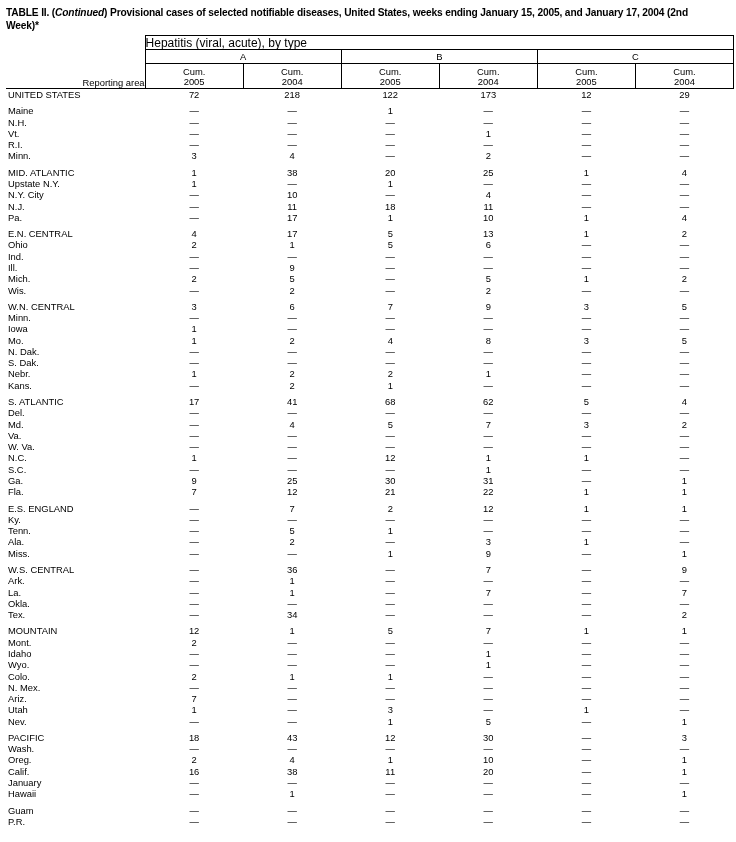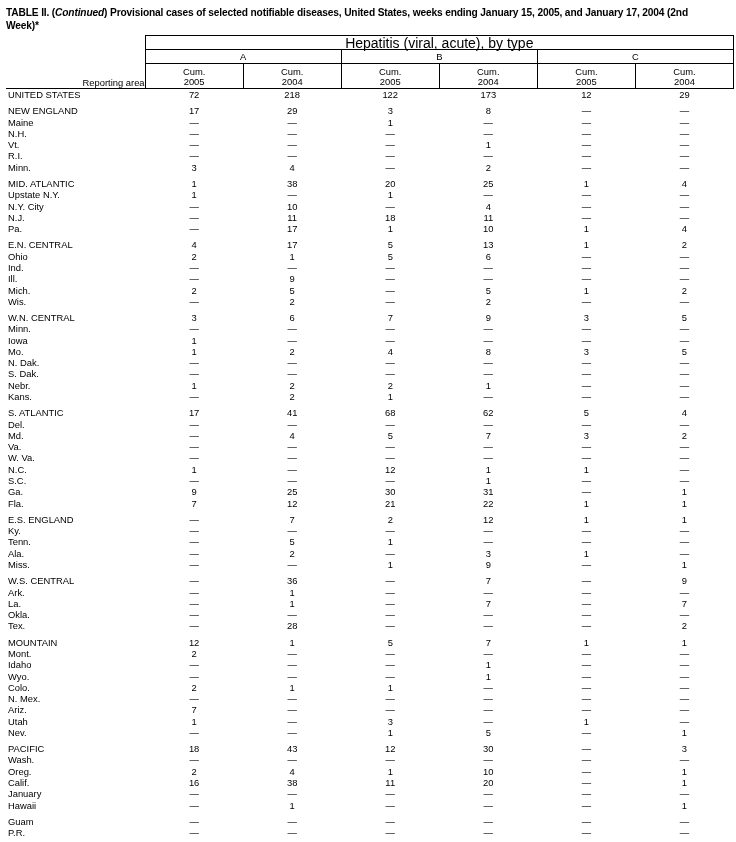--- a/index.html
+++ b/index.html
@@ -50,22 +50,22 @@
     font-weight: normal;
     vertical-align: bottom;
   }
 
   
   col.c-area   { width: 139px; }
   col.c-d      { width: 98px;  }
   col.c-d2     { width: 98px;  }
 
   .hgroup-all {
-    text-align: center;
-    font-size: 14px;
+    text-align: left;
+    font-size: 12px;
     height: 13px;
     border-top: 1.3px solid #000;
     border-bottom: 1px solid #000;
     border-left: 1.1px solid #000;
     border-right: 1.1px solid #000;
     line-height: 12px;
     padding-bottom: 1px;
   }
   .hgroup-letter {
     text-align: center;
@@ -193,29 +193,20 @@
           <td class="val">218</td>
           <td class="val">122</td>
           <td class="val">173</td>
           <td class="val">12</td>
           <td class="val">29</td>
         </tr>
         <tr class="gap">
           <td colspan="7"></td>
         </tr>
         <tr class="drow">
-          <td class="area">NEW ENGLAND</td>
-          <td class="val">17</td>
-          <td class="val">29</td>
-          <td class="val">3</td>
-          <td class="val">8</td>
-          <td class="val">—</td>
-          <td class="val">—</td>
-        </tr>
-        <tr class="drow">
           <td class="area">Maine</td>
           <td class="val">—</td>
           <td class="val">—</td>
           <td class="val">1</td>
           <td class="val">—</td>
           <td class="val">—</td>
           <td class="val">—</td>
         </tr>
         <tr class="drow">
           <td class="area">N.H.</td>
@@ -600,21 +591,21 @@
           <td class="val">—</td>
           <td class="val">—</td>
           <td class="val">—</td>
           <td class="val">—</td>
           <td class="val">—</td>
           <td class="val">—</td>
         </tr>
         <tr class="drow">
           <td class="area">Tex.</td>
           <td class="val">—</td>
-          <td class="val">28</td>
+          <td class="val">34</td>
           <td class="val">—</td>
           <td class="val">—</td>
           <td class="val">—</td>
           <td class="val">2</td>
         </tr>
         <tr class="gap">
           <td colspan="7"></td>
         </tr>
         <tr class="drow">
           <td class="area">MOUNTAIN</td>

